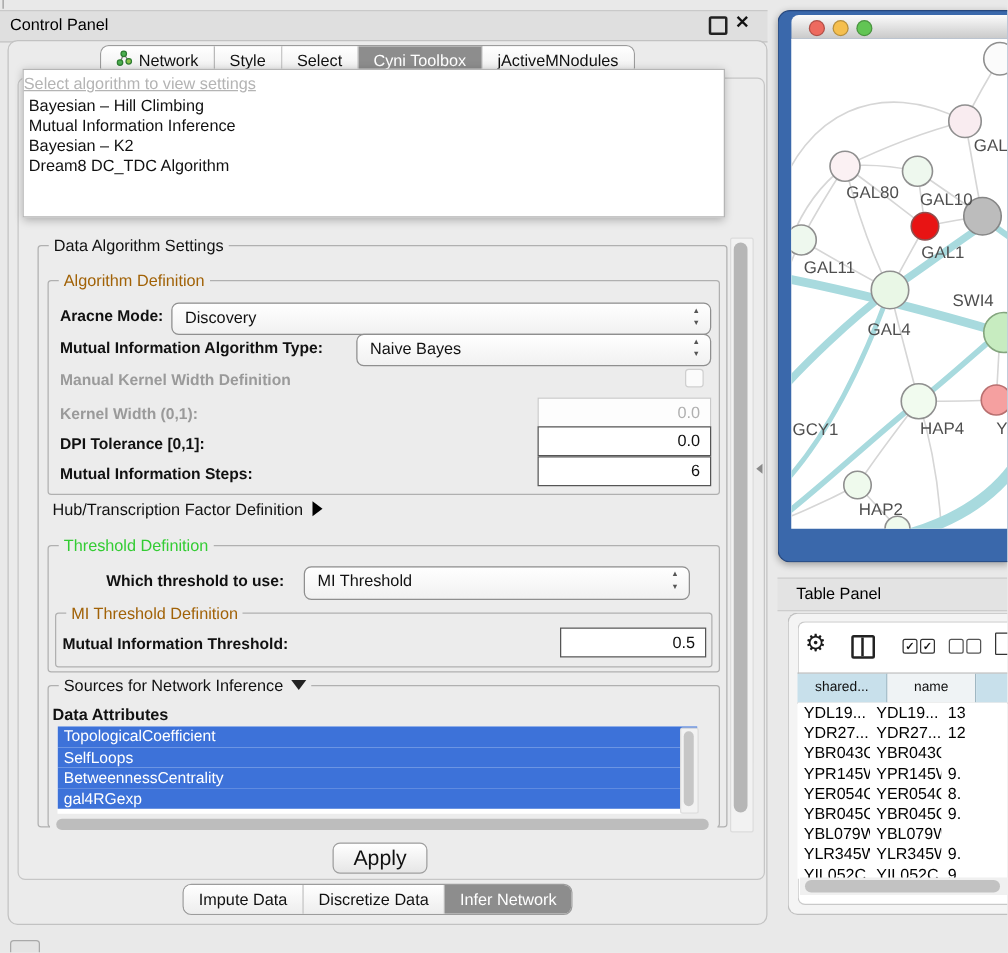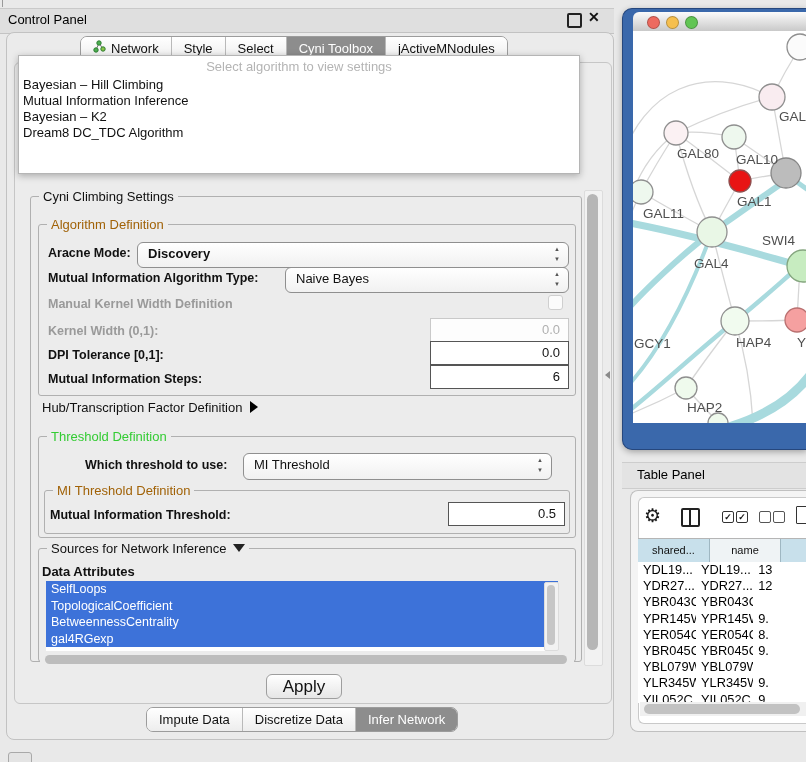--- a/index.html
+++ b/index.html
@@ -16,21 +16,21 @@
   .cp-inner{left:14px;top:62px;width:596px;height:640px;border:1px solid #c6c6c6;border-radius:6px;background:#ececec;}
   
   .seg{display:flex;height:23px;border:1px solid #9c9c9c;border-radius:7px;overflow:hidden;background:#fbfbfb;z-index:5;}
   .segitem{display:flex;align-items:center;gap:5px;padding:0 12px;line-height:23px;font-size:13px;color:#111;
     background:linear-gradient(#ffffff,#ededed);border-right:1px solid #b9b9b9;white-space:nowrap;}
   .segitem:last-child{border-right:none;}
   .segitem.selected{background:#8d8d8d;color:#fff;}
   
   .algo-overlay{left:18px;top:55px;width:560px;height:117px;background:#fff;border:1px solid #b5b5b5;
     box-shadow:0 2px 7px rgba(0,0,0,.28);z-index:30;}
-  .algo-hint{height:21px;line-height:21px;text-align:center;font-size:13px;color:#b4b4b4;}
+  .algo-hint{height:21px;line-height:21px;font-size:13px;color:#b4b4b4;text-decoration:underline;}
   .algo-item{height:16px;line-height:16px;font-size:13px;padding-left:4px;white-space:nowrap;}
   .algo-item.bold{font-weight:bold;}
   
   .frag-group{left:16px;top:74px;width:590px;height:112px;border:1px solid #c0c0c0;border-radius:4px;}
   .frag-combo-focus{left:520px;top:94px;width:84px;height:31px;border:3px solid #6ba3e2;border-radius:9px;background:#fff;}
   .frag-combo{left:520px;top:141px;width:82px;height:33px;border:1px solid #9a9a9a;border-radius:8px;background:#fcfcfc;}
   
   .gbox{border:1px solid #b0b0b0;border-radius:3px;}
   .legend{position:absolute;top:-8px;left:8px;background:#ececec;padding:0 4px;font-size:13px;white-space:nowrap;}
   .legend.blue{color:#a16207;}
@@ -133,34 +133,34 @@
     <div class="algo-hint">Select algorithm to view settings</div>
     <div id="algo-items">
         <div class="algo-item">Bayesian – Hill Climbing</div>
         <div class="algo-item">Mutual Information Inference</div>
         <div class="algo-item">Bayesian – K2</div>
         <div class="algo-item">Dream8 DC_TDC Algorithm</div>
       </div>
   </div>
 
   <div class="abs gbox" style="left:30px;top:196px;width:550px;height:464px;">
-    <span class="legend">Cyni Climbing Settings</span>
+    <span class="legend">Data Algorithm Settings</span>
   </div>
 
   <div class="abs vsb" style="left:584px;top:190px;width:17px;height:474px;">
     <div class="vsb-thumb" style="left:2px;top:3px;width:11px;height:456px;"></div>
   </div>
   <div class="abs splitter-arrow" style="left:605px;top:371px;"></div>
 
   <div class="abs gbox" style="left:38px;top:224px;width:536px;height:170px;">
     <span class="legend blue">Algorithm Definition</span>
   </div>
 
   <div class="abs lbl" style="left:48px;top:246px;">Aracne Mode:</div>
-  <div class="abs combo" style="left:137px;top:242px;width:420px;height:24px;font-weight:bold;">
+  <div class="abs combo" style="left:137px;top:242px;width:420px;height:24px;">
     <span>Discovery</span>
   <span class="spin">▲<br>▼</span></div>
 
   <div class="abs lbl" style="left:48px;top:271px;">Mutual Information Algorithm Type:</div>
   <div class="abs combo" style="left:285px;top:267px;width:272px;height:24px;">
     <span>Naive Bayes</span>
   <span class="spin">▲<br>▼</span></div>
 
   <div class="abs lbl dim" style="left:48px;top:297px;">Manual Kernel Width Definition</div>
   <div class="abs cb" style="left:548px;top:295px;"></div>
@@ -190,22 +190,22 @@
     <span class="legend blue">MI Threshold Definition</span>
   </div>
   <div class="abs lbl" style="left:50px;top:508px;">Mutual Information Threshold:</div>
   <div class="abs field" style="left:448px;top:502px;width:107px;height:22px;">0.5</div>
 
   <div class="abs gbox" style="left:38px;top:548px;width:536px;height:112px;">
     <span class="legend"><span>Sources for Network Inference</span><span class="tri-down"></span></span>
   </div>
   <div class="abs lbl" style="left:42px;top:564px;font-size:13px;">Data Attributes</div>
   <div class="abs attr-list" style="left:46px;top:581px;width:512px;height:70px;" id="attr-list">
+      <div class="attr-item" style="background: rgb(61, 114, 217);">TopologicalCoefficient</div>
       <div class="attr-item" style="background: rgb(61, 114, 217);">SelfLoops</div>
-      <div class="attr-item" style="background: rgb(61, 114, 217);">TopologicalCoefficient</div>
       <div class="attr-item" style="background: rgb(61, 114, 217);">BetweennessCentrality</div>
       <div class="attr-item" style="background: rgb(61, 114, 217);">gal4RGexp</div>
     </div>
   <div class="abs vsb" style="left:544px;top:582px;width:13px;height:67px;">
     <div class="vsb-thumb" style="left:2px;top:2px;width:8px;height:60px;background:#c6c6c6;"></div>
   </div>
   <div class="abs" style="left:40px;top:653px;width:534px;height:14px;background:#ececec;border-radius:3px;">
     <div class="hsb-thumb" style="left:5px;top:2px;width:522px;height:9px;"></div>
   </div>
 

